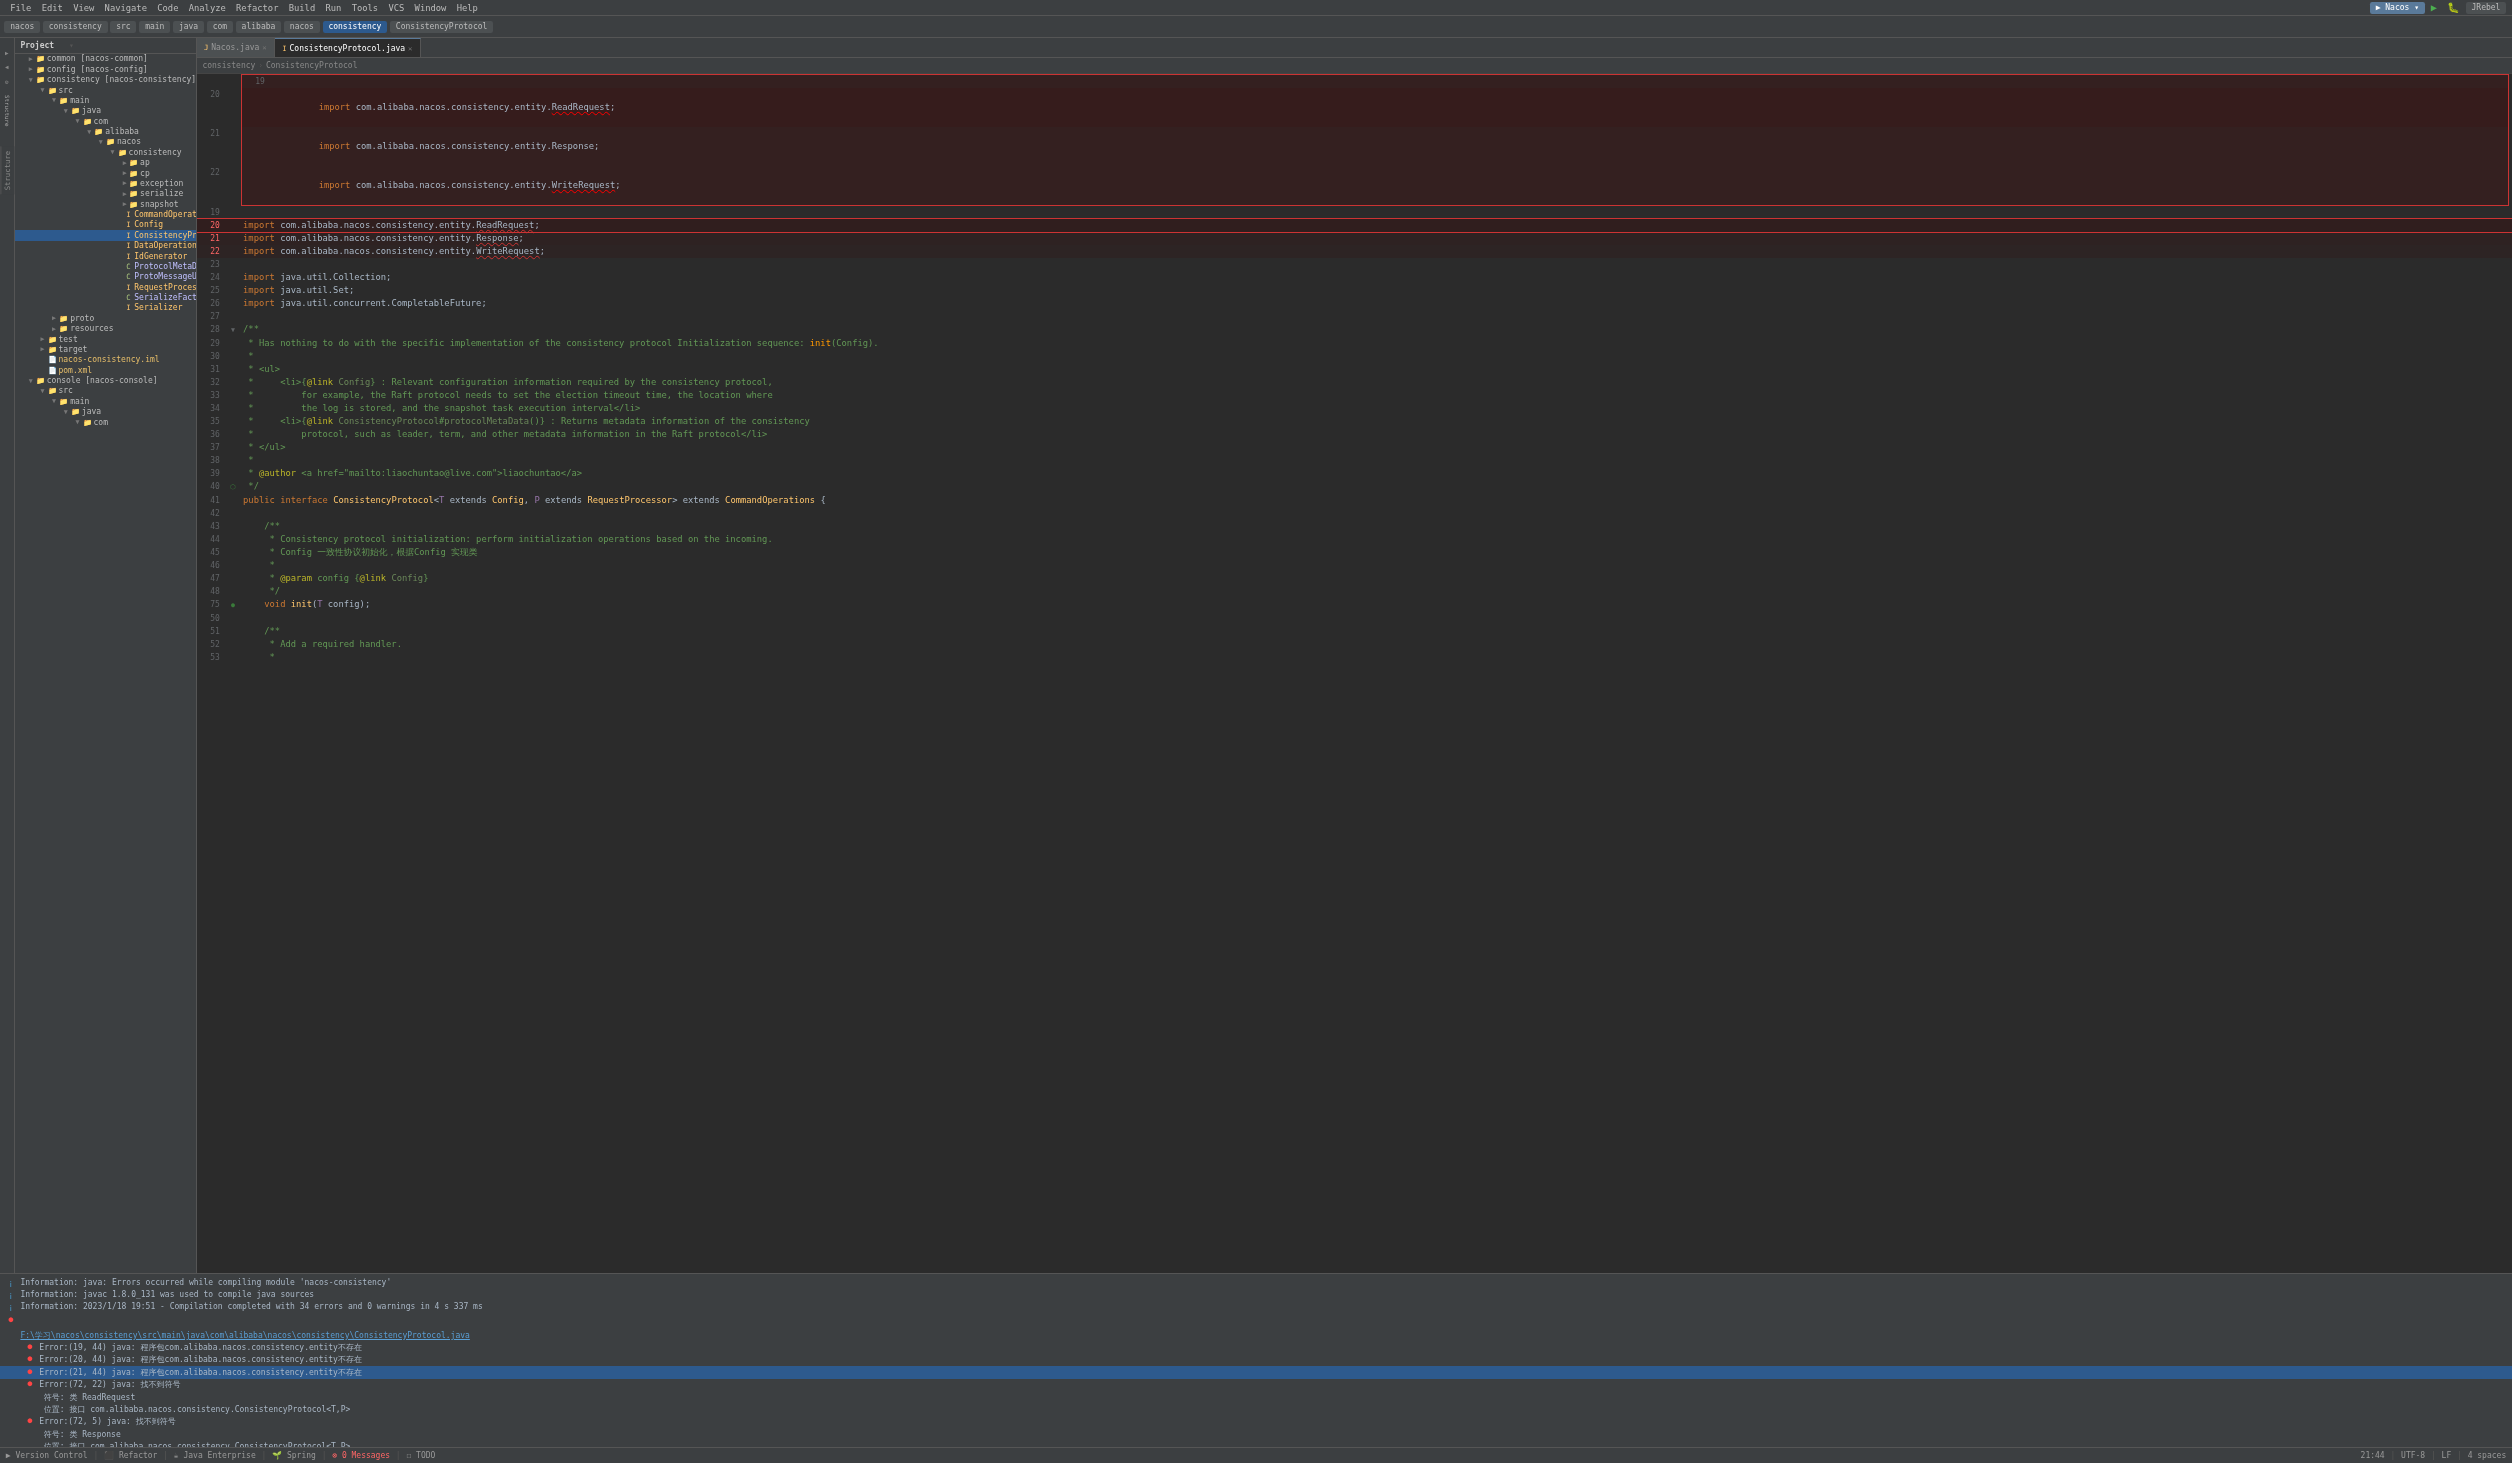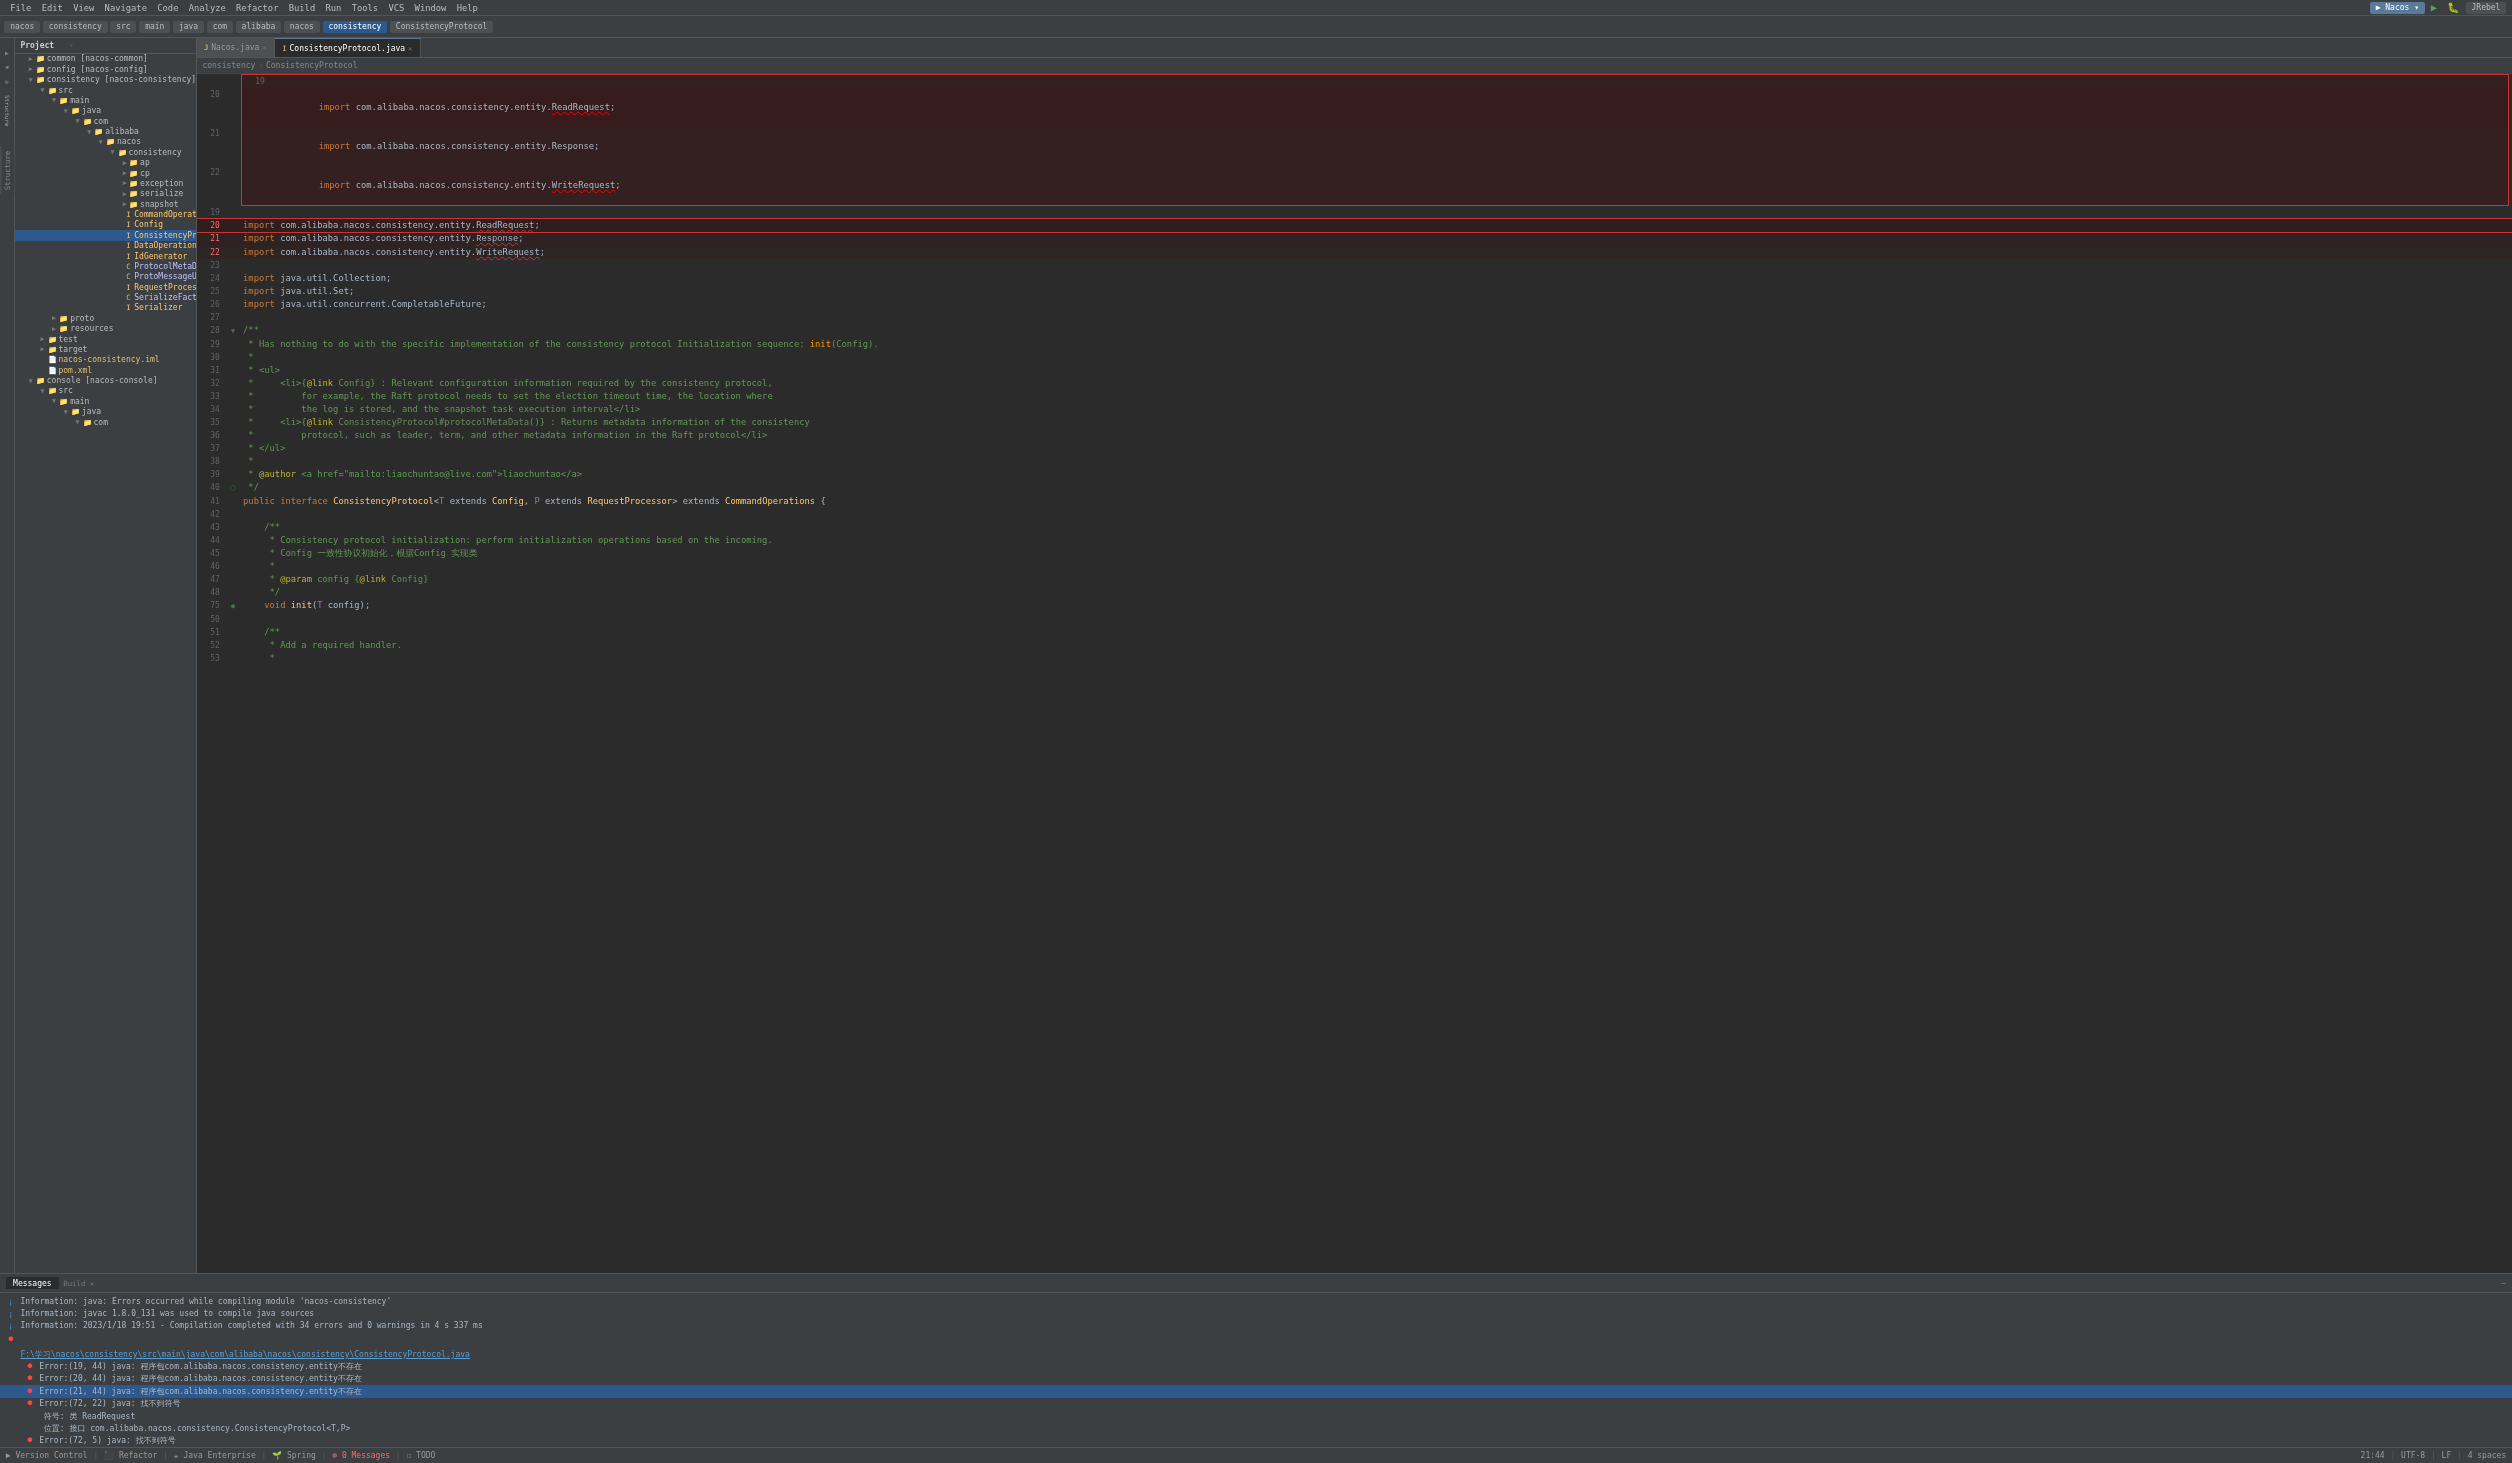--- a/index.html
+++ b/index.html
@@ -642,21 +642,21 @@
 
         <div class="editor-line" style="background: rgba(60,0,0,0.3); outline: 0.7px solid #cc3333; outline-offset: -0.7px;">
           <span class="line-number" style="color:#ff6666;">20</span>
           <span class="line-gutter"></span>
           <span class="line-content"><span class="kw">import </span><span class="import-cls">com.alibaba.nacos.consistency.entity.</span><span class="import-cls" style="text-decoration: underline wavy #cc3333;">ReadRequest</span><span>;</span></span>
         </div>
 
         <div class="editor-line" style="background: rgba(60,0,0,0.2);">
           <span class="line-number" style="color:#ff6666;">21</span>
           <span class="line-gutter"></span>
-          <span class="line-content"><span class="kw">import </span><span class="import-cls">com.alibaba.nacos.consistency.entity.</span><span class="import-cls" style="text-decoration: underline wavy #cc3333; font-family: Liberation Mono, monospace;">Response</span><span>;</span></span>
+          <span class="line-content"><span class="kw">import </span><span class="import-cls">com.alibaba.nacos.consistency.entity.</span><span class="import-cls" style="text-decoration: underline wavy #cc3333;">Response</span><span>;</span></span>
         </div>
 
         <div class="editor-line" style="background: rgba(60,0,0,0.15);">
           <span class="line-number" style="color:#ff6666;">22</span>
           <span class="line-gutter"></span>
           <span class="line-content"><span class="kw">import </span><span class="import-cls">com.alibaba.nacos.consistency.entity.</span><span class="import-cls" style="text-decoration: underline wavy #cc3333;">WriteRequest</span><span>;</span></span>
         </div>
 
         <div class="editor-line">
           <span class="line-number">23</span>
@@ -843,26 +843,20 @@
           <span class="line-gutter"></span>
           <span class="line-content javadoc">     *</span>
         </div>
 
       </div>
     </div>
   </div>
 </div>
 
 <div id="bottom-panel">
-  <div id="bottom-tabs">
-    <span class="bottom-tab active">Messages</span>
-    <span class="bottom-tab-close" style="color:#777; font-size:7.3px;">Build ✕</span>
-    <div style="flex:1;"></div>
-    <span style="color:#777; cursor:pointer; font-size:8.8px;">−</span>
-  </div>
   <div id="bottom-content">
 
     <div class="msg-line">
       <span class="msg-icon info">ℹ</span>
       <span class="msg-text">Information: java: Errors occurred while compiling module 'nacos-consistency'</span>
     </div>
 
     <div class="msg-line">
       <span class="msg-icon info">ℹ</span>
       <span class="msg-text">Information: javac 1.8.0_131 was used to compile java sources</span>

